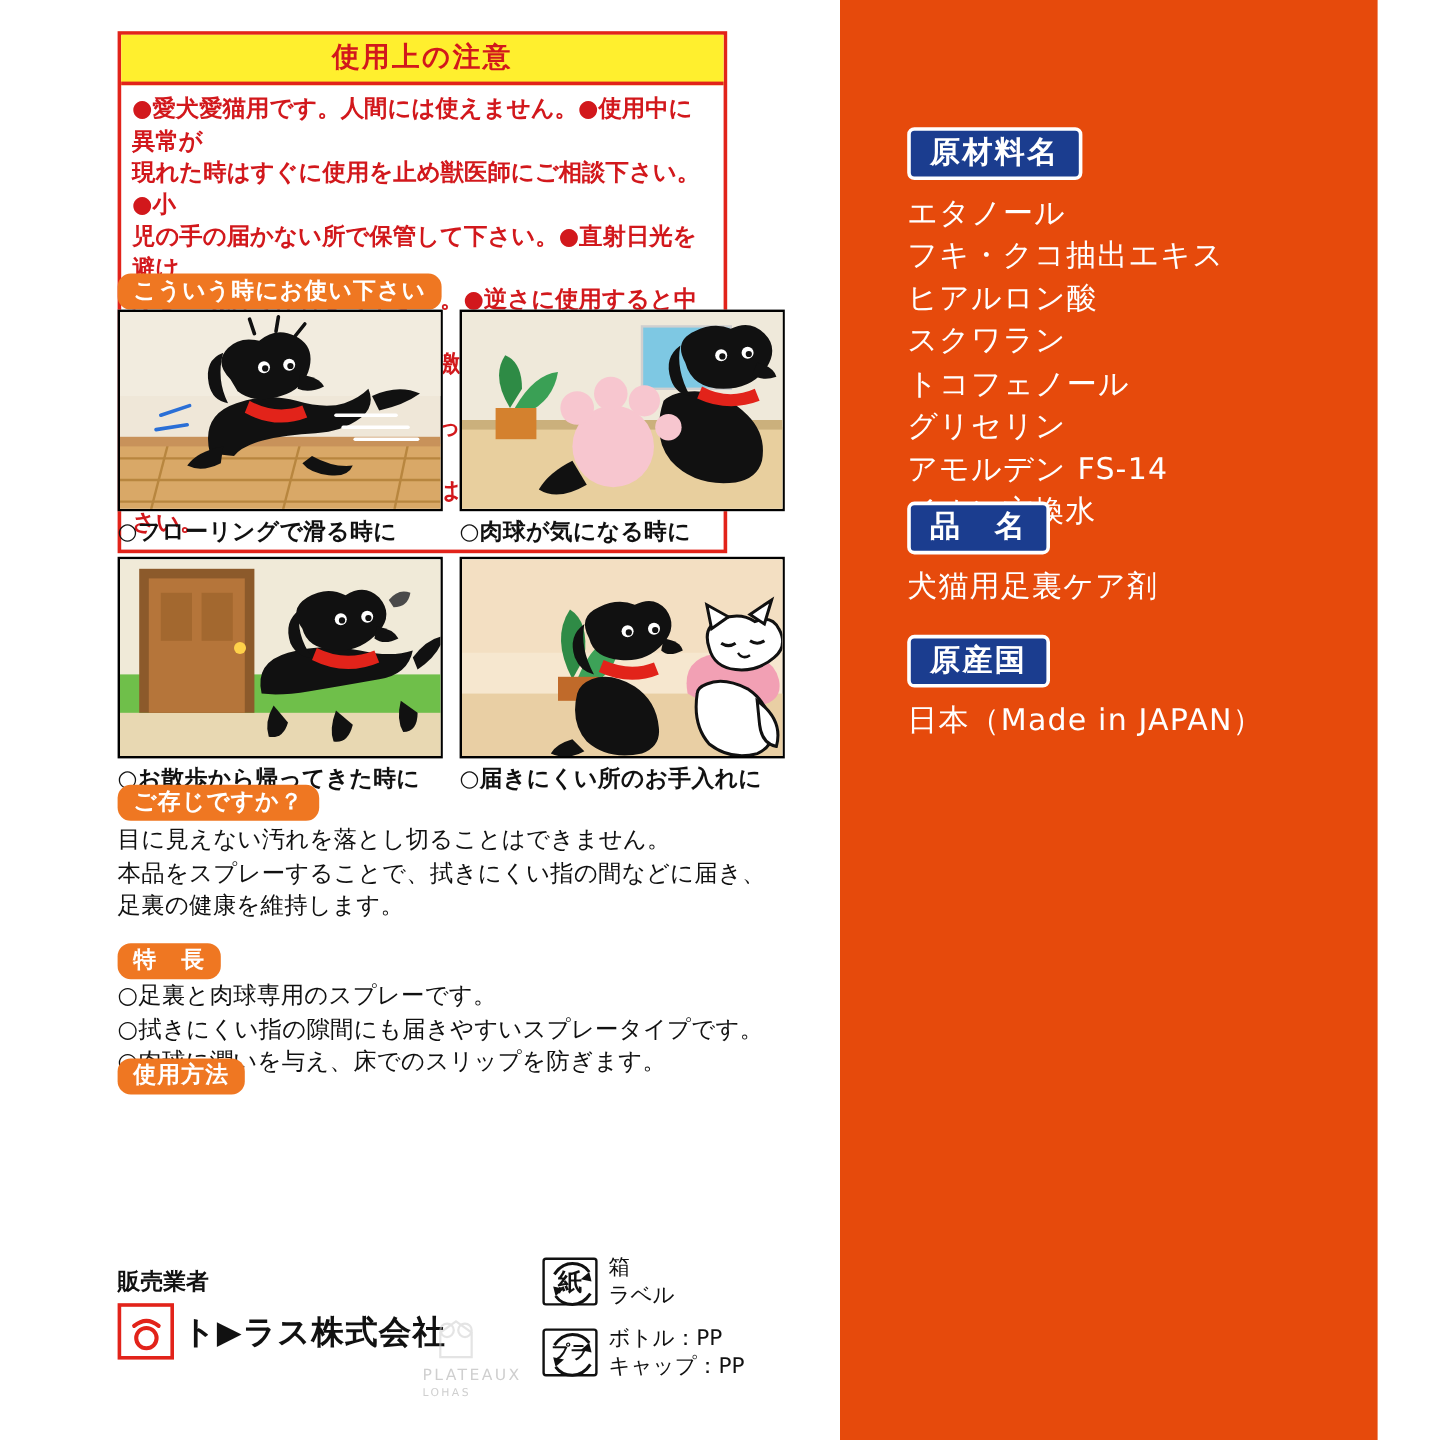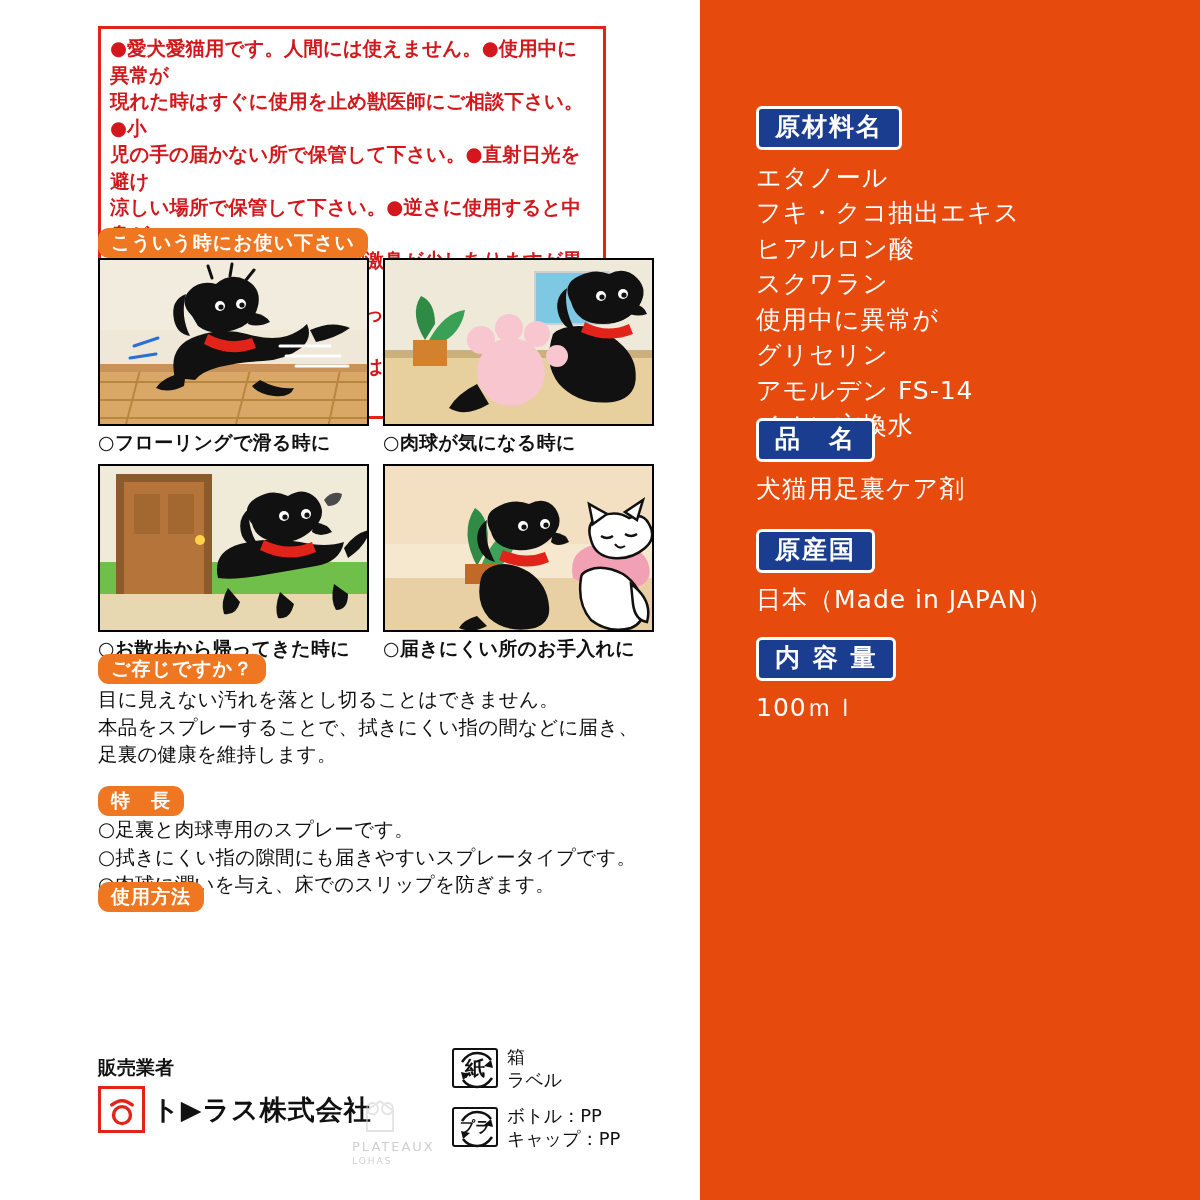--- a/index.html
+++ b/index.html
@@ -8,21 +8,21 @@
     width:1200px; height:1200px;
     background:#ffffff;
     font-family:"DejaVu Sans", sans-serif;
     overflow:hidden;
     position:relative;
   }
   .page { position:relative; width:1200px; height:1200px; }
 
   
   .right-panel {
-    position:absolute; left:700px; top:0; width:500px; height:1200px;
+    position:absolute; left:700px; top:0; width:448px; height:1200px;
     background:#e64a0c;
   }
   .ing-heading {
     display:inline-block;
     background:#1b3d8f;
     color:#ffffff;
     border:3px solid #ffffff;
     border-radius:6px;
     font-size:25px;
     font-weight:bold;
@@ -132,20 +132,21 @@
   .watermark .wm-sub { font-size:9px; letter-spacing:2px; margin-top:2px; }
 </style>
 </head>
 <body>
 
 <div class="page">
 
   <div class="left-panel">
 
     <div class="caution">
+      <div class="caution-title">使用上の注意</div>
       <div class="caution-body">
         <div>●愛犬愛猫用です。人間には使えません。●使用中に異常が</div>
         <div>現れた時はすぐに使用を止め獣医師にご相談下さい。●小</div>
         <div>児の手の届かない所で保管して下さい。●直射日光を避け</div>
         <div>涼しい場所で保管して下さい。●逆さに使用すると中身がこ</div>
         <div>ぼれる場合があります。●刺激臭が少しありますが異常では</div>
         <div>ありません。●万が一目に入った場合は直ちに十分な水で</div>
         <div>洗い流して下さい。●開封後は4ヶ月以内にお使い下さい。</div>
       </div>
     </div>
@@ -407,36 +408,32 @@
 
   <div class="right-panel">
 
     <div class="blk" style="top:106px;">
       <div class="ing-heading">原材料名</div>
       <div class="ing-list">
         <div>エタノール</div>
         <div>フキ・クコ抽出エキス</div>
         <div>ヒアルロン酸</div>
         <div>スクワラン</div>
-        <div>使用中に異常が</div>
+        <div>トコフェノール</div>
         <div>グリセリン</div>
         <div>アモルデン FS-14</div>
         <div>イオン交換水</div>
       </div>
     </div>
 
     <div class="blk" style="top:418px;">
       <div class="ing-heading">品　名</div>
       <div class="ing-value">犬猫用足裏ケア剤</div>
     </div>
 
     <div class="blk" style="top:529px;">
       <div class="ing-heading">原産国</div>
       <div class="ing-value">日本（Made in JAPAN）</div>
     </div>
 
-    <div class="blk" style="top:637px;">
-      <div class="ing-heading">内 容 量</div>
-      <div class="ing-value">100ｍｌ</div>
-    </div>
 
   </div>
 </div>
 
 </body></html>

